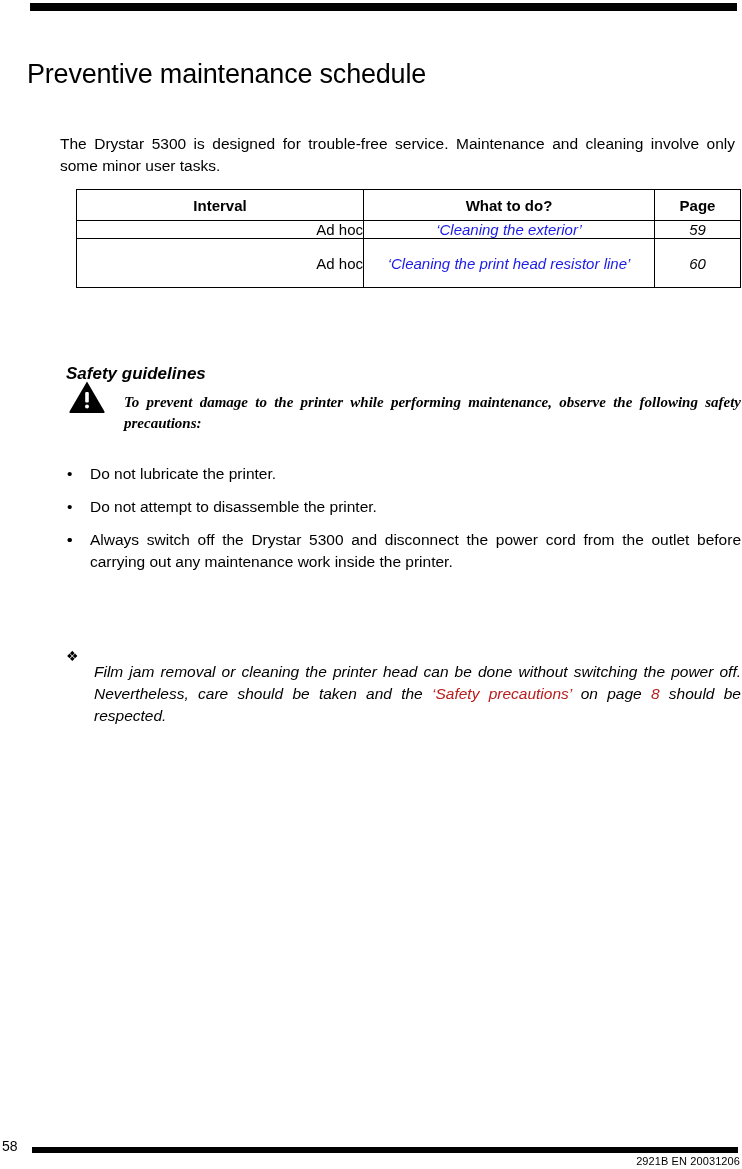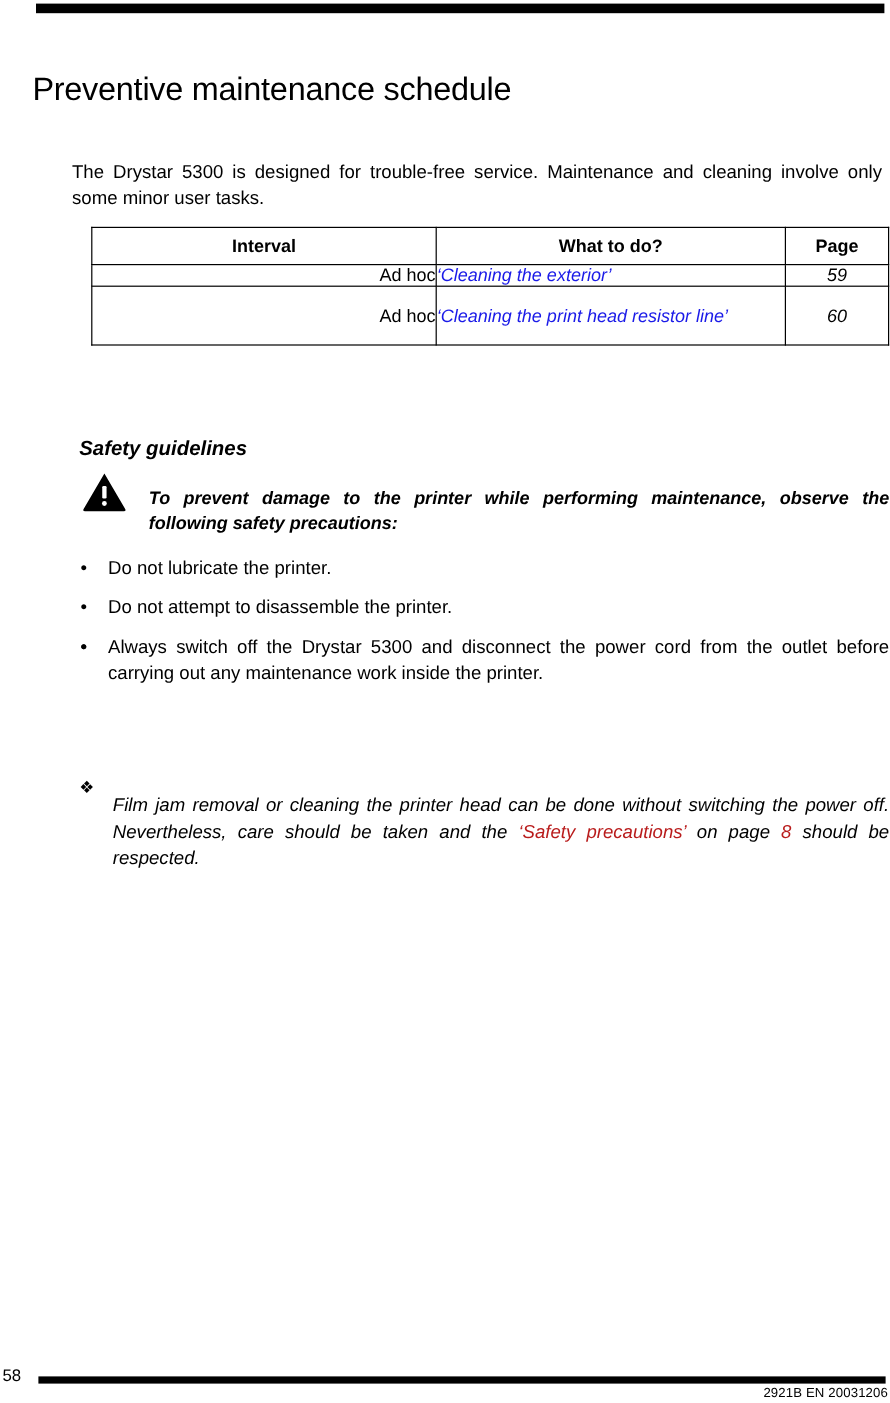--- a/index.html
+++ b/index.html
@@ -75,21 +75,21 @@
     text-align: center;
     height: 30px;
     font-size: 15px;
   }
   .cell-interval {
     padding: 9px 0 9px 12px;
     text-align: right;
   }
   .cell-what {
     padding: 9px 10px 9px 12px;
-    text-align: left;
+    text-align: center;
     font-style: italic;
     color: #1A1AE8;
   }
   .cell-page {
     text-align: center;
     font-style: italic;
     color: #000000;
     padding: 9px 0;
   }
   .row-tall .cell-what,
@@ -103,22 +103,23 @@
     top: 350px;
     font-size: 17px;
     font-weight: bold;
     font-style: italic;
   }
 
   
   .caution {
     position: absolute;
     left: 66px;
-    top: 390px;
-    width: 675px;
+    top: 377px;
+    width: 675px;
+    font-family: Liberation Serif, serif;
   }
   .caution-icon {
     position: absolute;
     left: 2px;
     top: 3px;
     width: 38px;
     height: 34px;
   }
   .caution-text {
     margin-left: 58px;

